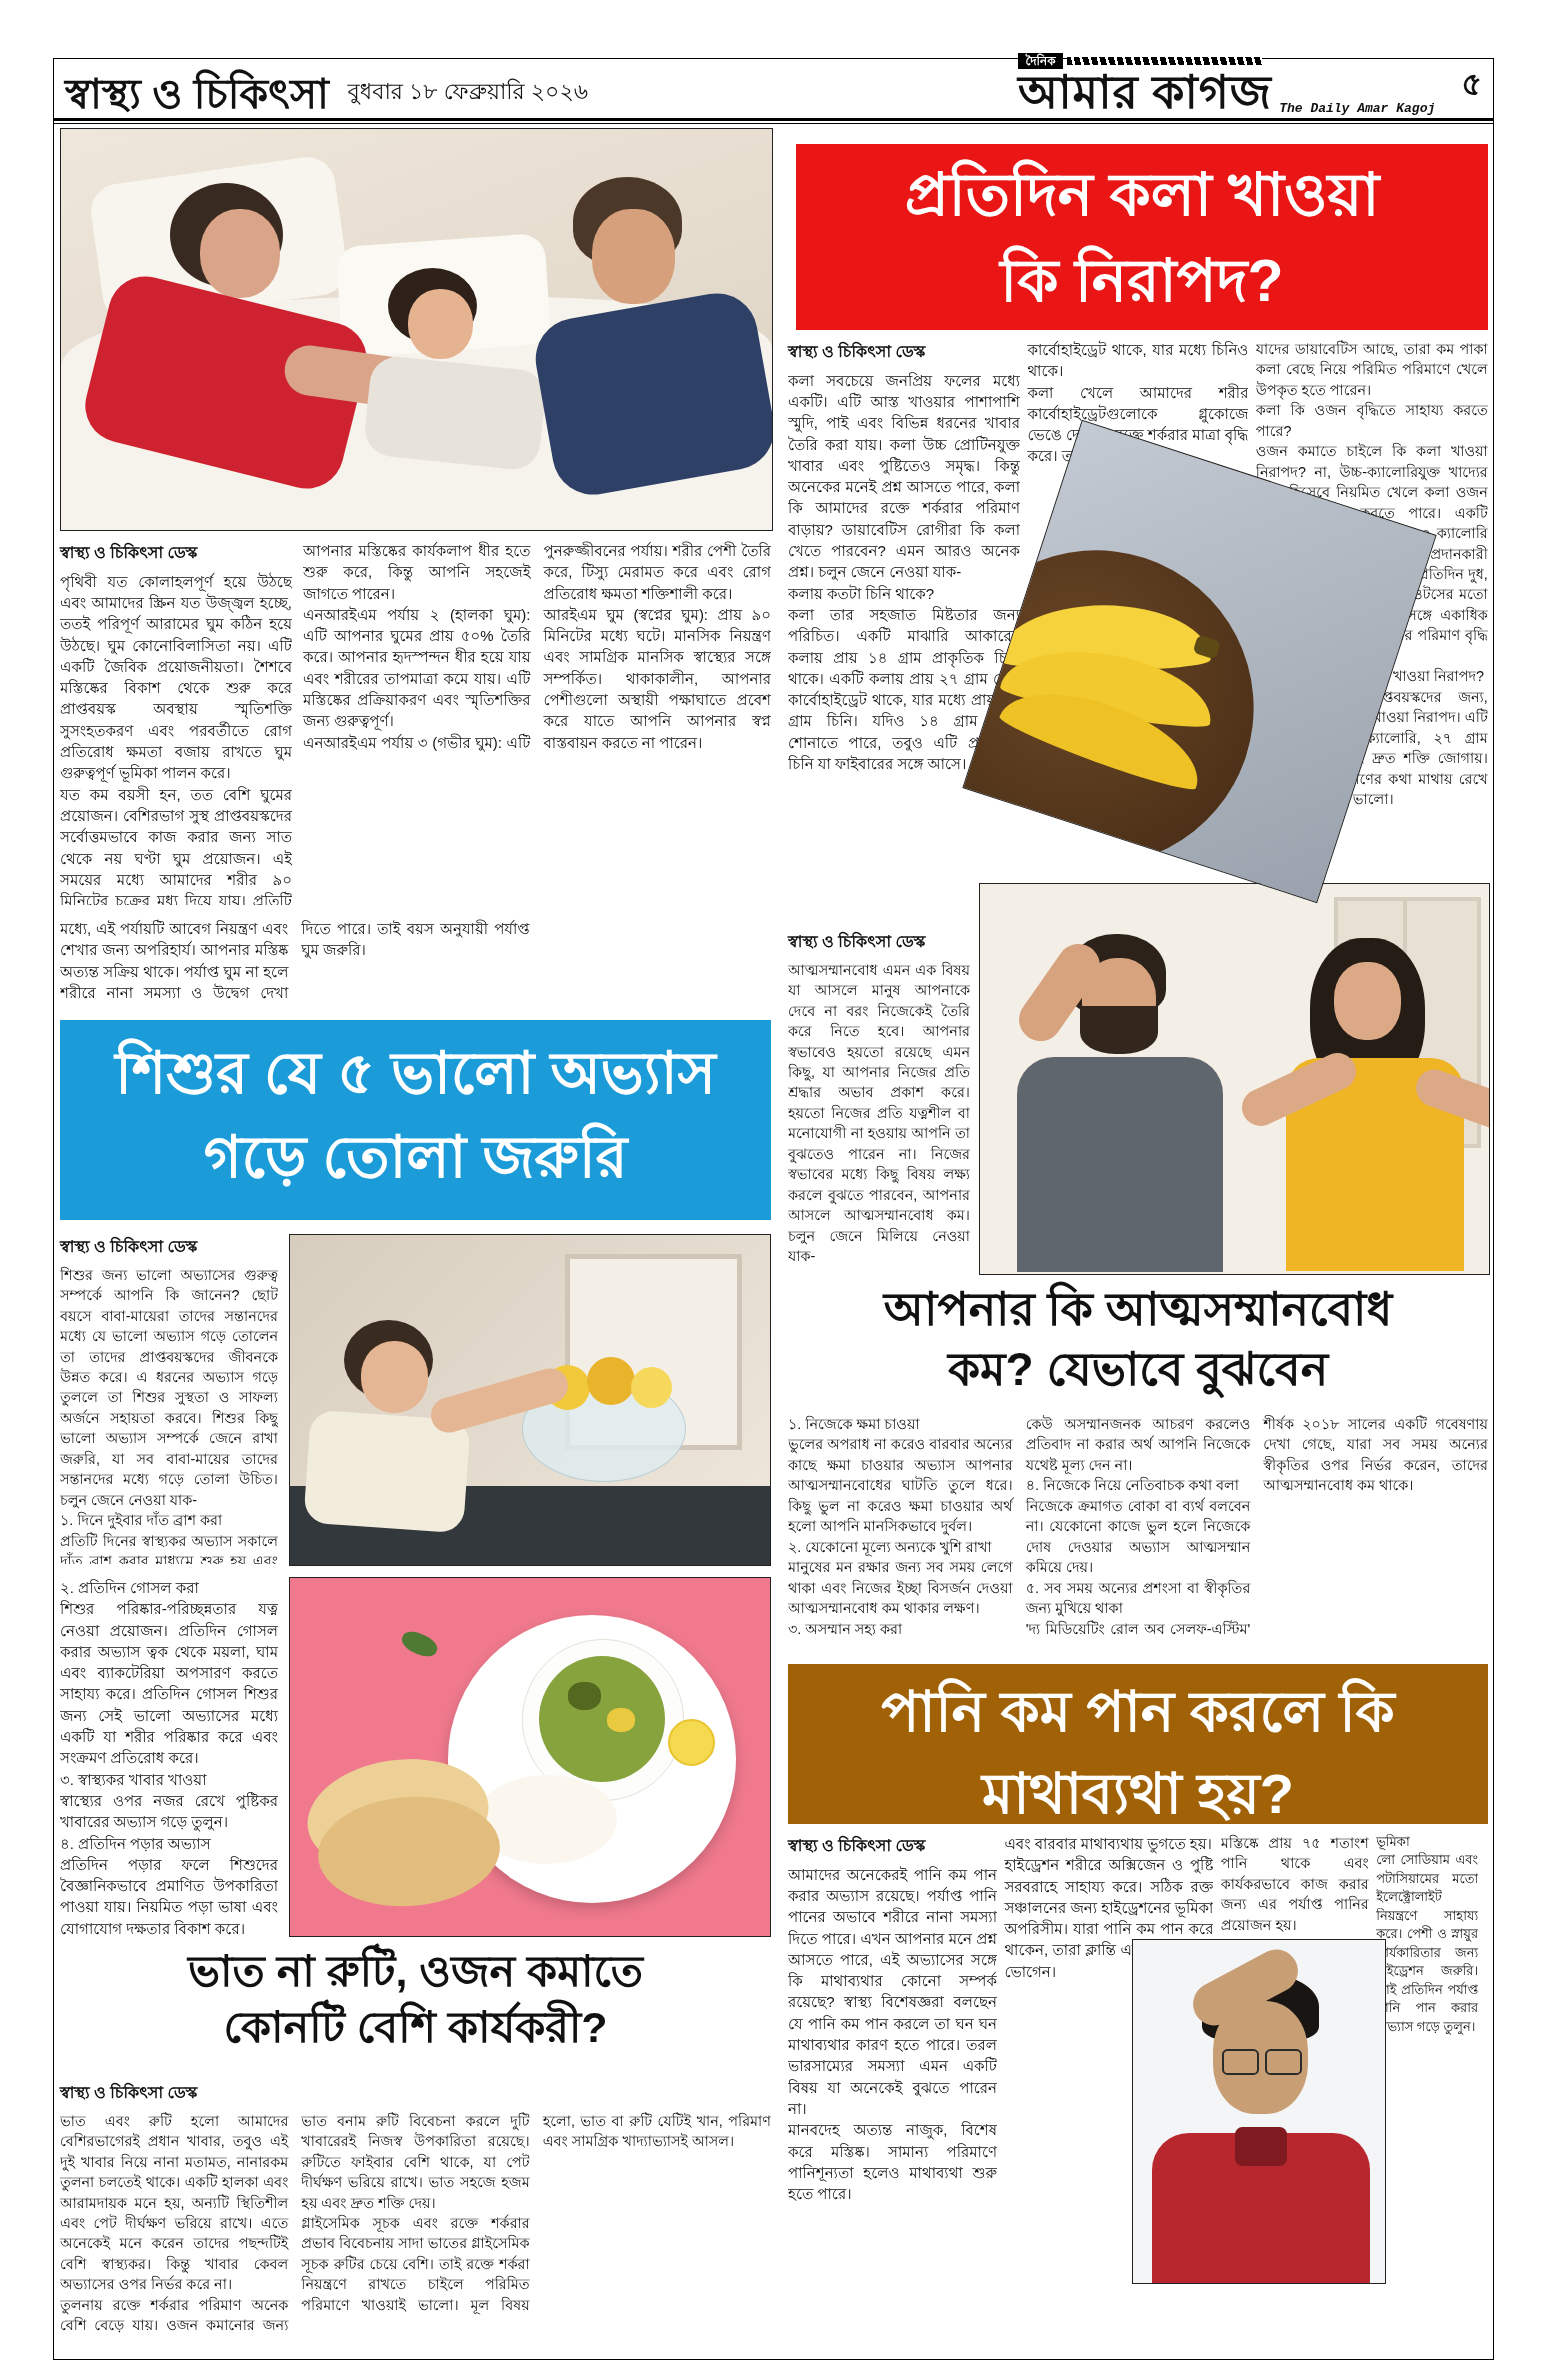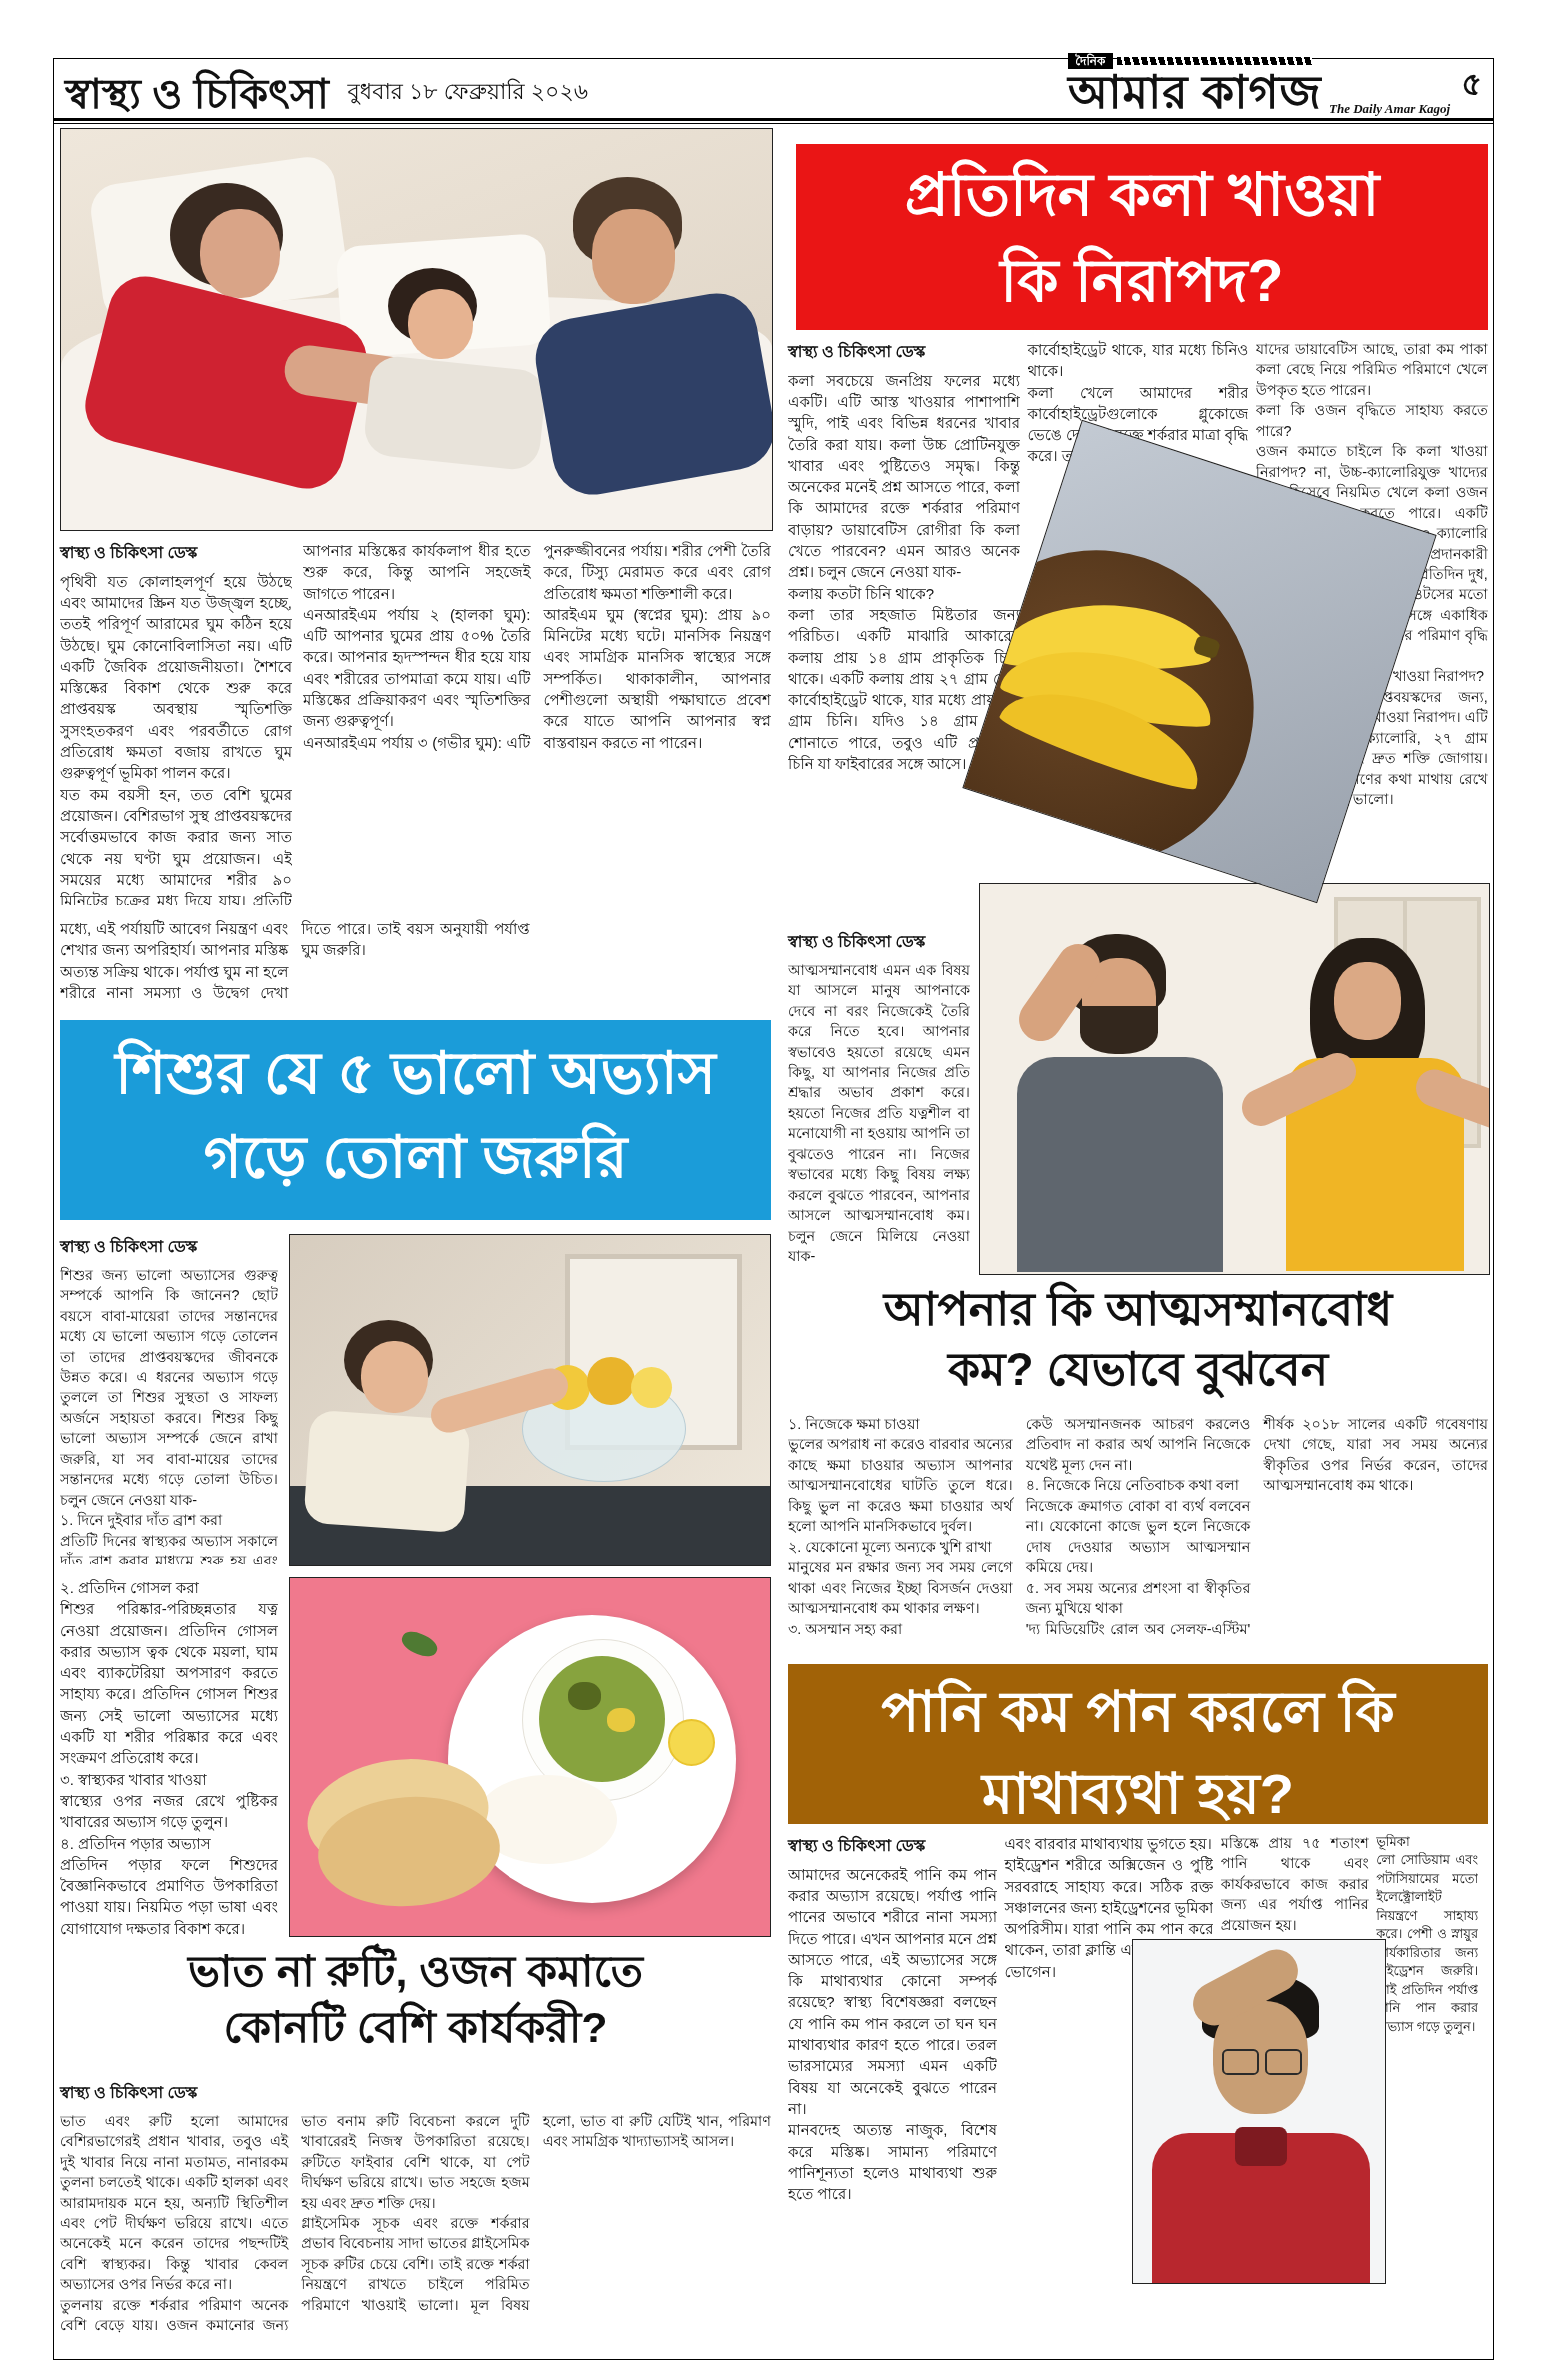--- a/index.html
+++ b/index.html
@@ -6,26 +6,26 @@
   .page{position:relative;width:1546px;height:2375px;background:#ffffff;
         font-family:"Liberation Sans","DejaVu Sans",sans-serif;color:#111;overflow:hidden;}
   .abs{position:absolute;}
   .frame{position:absolute;left:53px;top:58px;width:1439px;height:2300px;border:1.9px solid #000;}
   
   .masthead{position:absolute;left:65px;top:63px;width:1417px;height:52px;display:flex;
             justify-content:space-between;}
   .mast-left{display:flex;align-items:flex-end;gap:18.6px;}
   .section-title{font-size:41px;font-weight:bold;line-height:1;}
   .issue-date{font-size:22px;padding-bottom:3.7px;}
-  .logo{display:flex;align-items:flex-end;gap:11px;}
+  .logo{display:flex;align-items:flex-end;gap:26px;}
   .logo-stack{display:flex;flex-direction:column;align-items:flex-start;line-height:1;}
   .logo-daily{background:#000;color:#fff;font-size:12px;font-weight:bold;padding:1.9px 7.4px;}
   .logo-strip{width:195px;height:7.4px;background:repeating-linear-gradient(75deg,#000 0 5.6px,#fff 5.6px 8.3px);}
   .logo-name{font-size:46px;font-weight:bold;letter-spacing:0.9px;}
-  .logo-eng{font-family:Liberation Serif, serif;font-weight:bold;font-style:italic;
+  .logo-eng{font-family:Liberation Mono, monospace;font-weight:bold;font-style:italic;
             font-size:13px;align-self:flex-end;}
   .page-num{font-size:32px;font-weight:bold;padding-bottom:1.9px;}
   .rule-thick{position:absolute;left:53px;top:118px;width:1441px;height:2.8px;background:#000;}
   .rule-thin{position:absolute;left:53px;top:123px;width:1441px;height:0.9px;background:#000;}
   
   .byline{font-weight:bold;font-size:16px;margin-bottom:3.7px;}
   .body-text{font-size:15px;line-height:1.42;text-align:justify;white-space:pre-line;overflow:hidden;}
   .headline{font-weight:bold;text-align:center;white-space:pre-line;line-height:1.3;}
   .banner{color:#fff;font-weight:bold;text-align:center;white-space:pre-line;line-height:1.45;}
   .cols2{column-count:2;column-gap:13px;column-fill:auto;}

